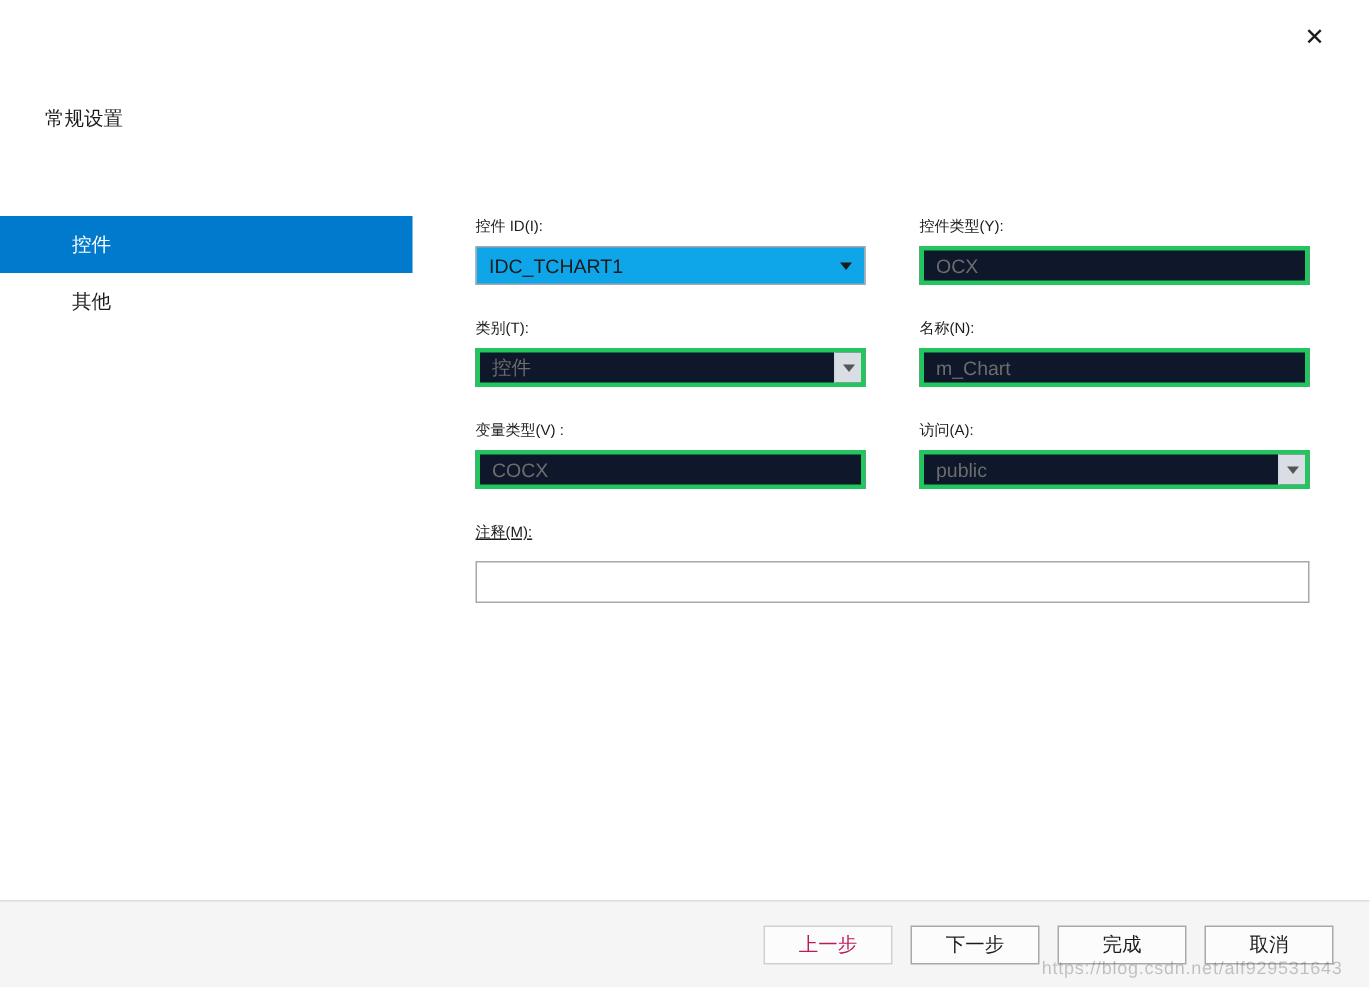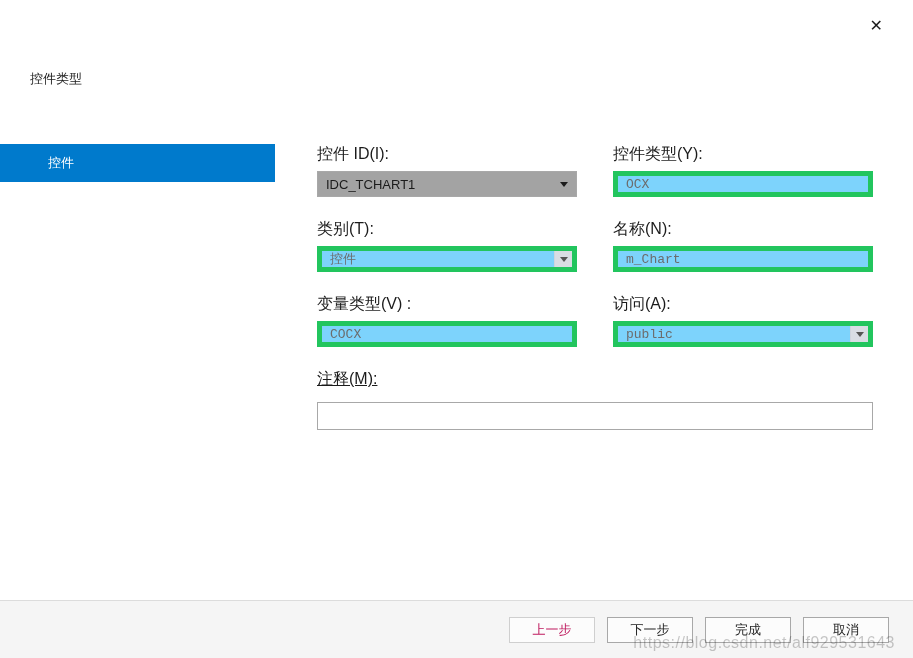--- a/index.html
+++ b/index.html
@@ -63,39 +63,38 @@
       display: flex;
       gap: 36px;
     }
     .form-group {
       flex: 1;
       margin-bottom: 22px;
     }
     .form-group.full { margin-bottom: 0; text-decoration: underline; }
     .form-label {
       display: block;
-      font-size: 16px;
+      font-size: 10px;
       margin-bottom: 6px;
     }
     .input-field, .select-field {
       width: 100%;
       height: 26px;
       border: 1px solid #a8a8a8;
-      background: #a3a3a3;
+      background: #0ea5e9;
       padding: 0 8px;
       font-size: 13px;
       position: relative;
       display: flex;
       align-items: center;
     }
     .input-field.disabled, .select-field.disabled {
-      background: #7dd3fc;
+      background: #0f172a;
       color: #6c6c6c;
-      border: 5px solid #22c55e;
-      font-family: Liberation Mono, monospace;
+      border: 3px solid #22c55e;
     }
     .select-field .value { flex: 1; }
     .select-field .caret {
       width: 0; height: 0;
       border-left: 4px solid transparent;
       border-right: 4px solid transparent;
       border-top: 5px solid #1b1b1b;
     }
     .select-field.disabled .caret-box {
       position: absolute;
@@ -142,39 +141,42 @@
     }
     .btn.disabled {
       color: #be185d;
       border-color: #cfcfcf;
       cursor: default;
     }
     .watermark {
       position: absolute;
       right: 18px;
       bottom: 6px;
-      font-size: 16px;
+      font-size: 12px;
       color: rgba(0,0,0,0.22);
       letter-spacing: 0.5px;
       pointer-events: none;
     }
   </style>
 </head>
 <body>
 
 <div class="close-x">✕</div>
 
 <div class="header">
-  <div class="subtitle">控件类型</div>
+  <div class="subtitle">常规设置</div>
 </div>
 
 <div class="body-area">
   <div class="sidebar">
     <div class="sidebar-item active">
       <span>控件</span>
+    </div>
+    <div class="sidebar-item">
+      <span>其他</span>
     </div>
   </div>
 
   <div class="main">
 
     <div class="form-row">
       <div class="form-group">
         <label class="form-label">控件 ID(I):</label>
         <div class="select-field">
           <span class="value">IDC_TCHART1</span>

